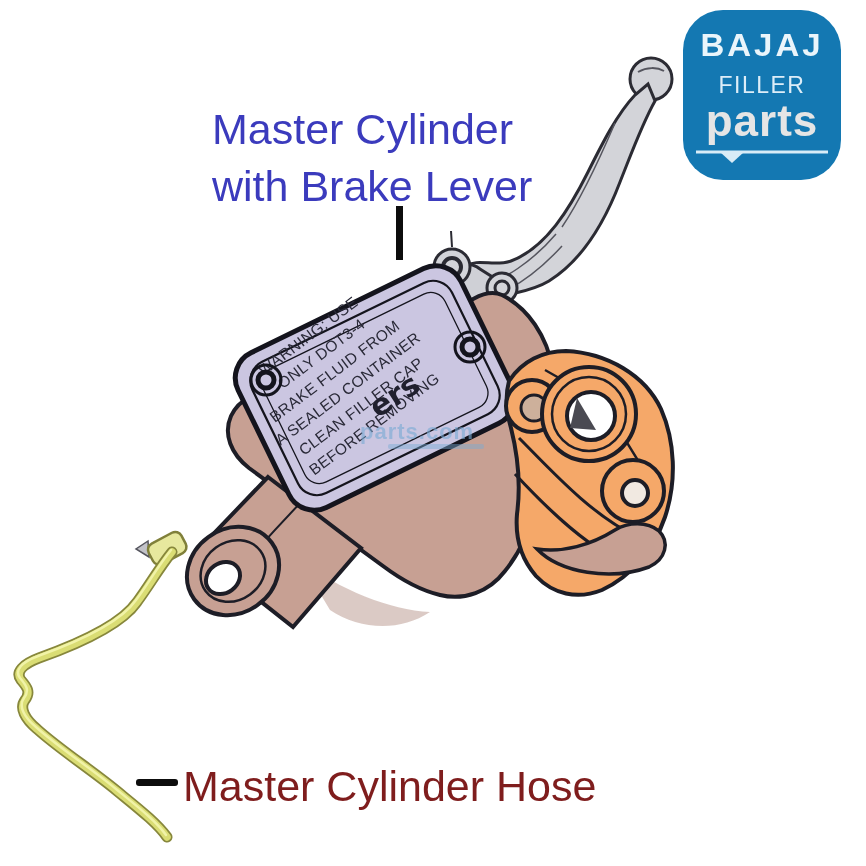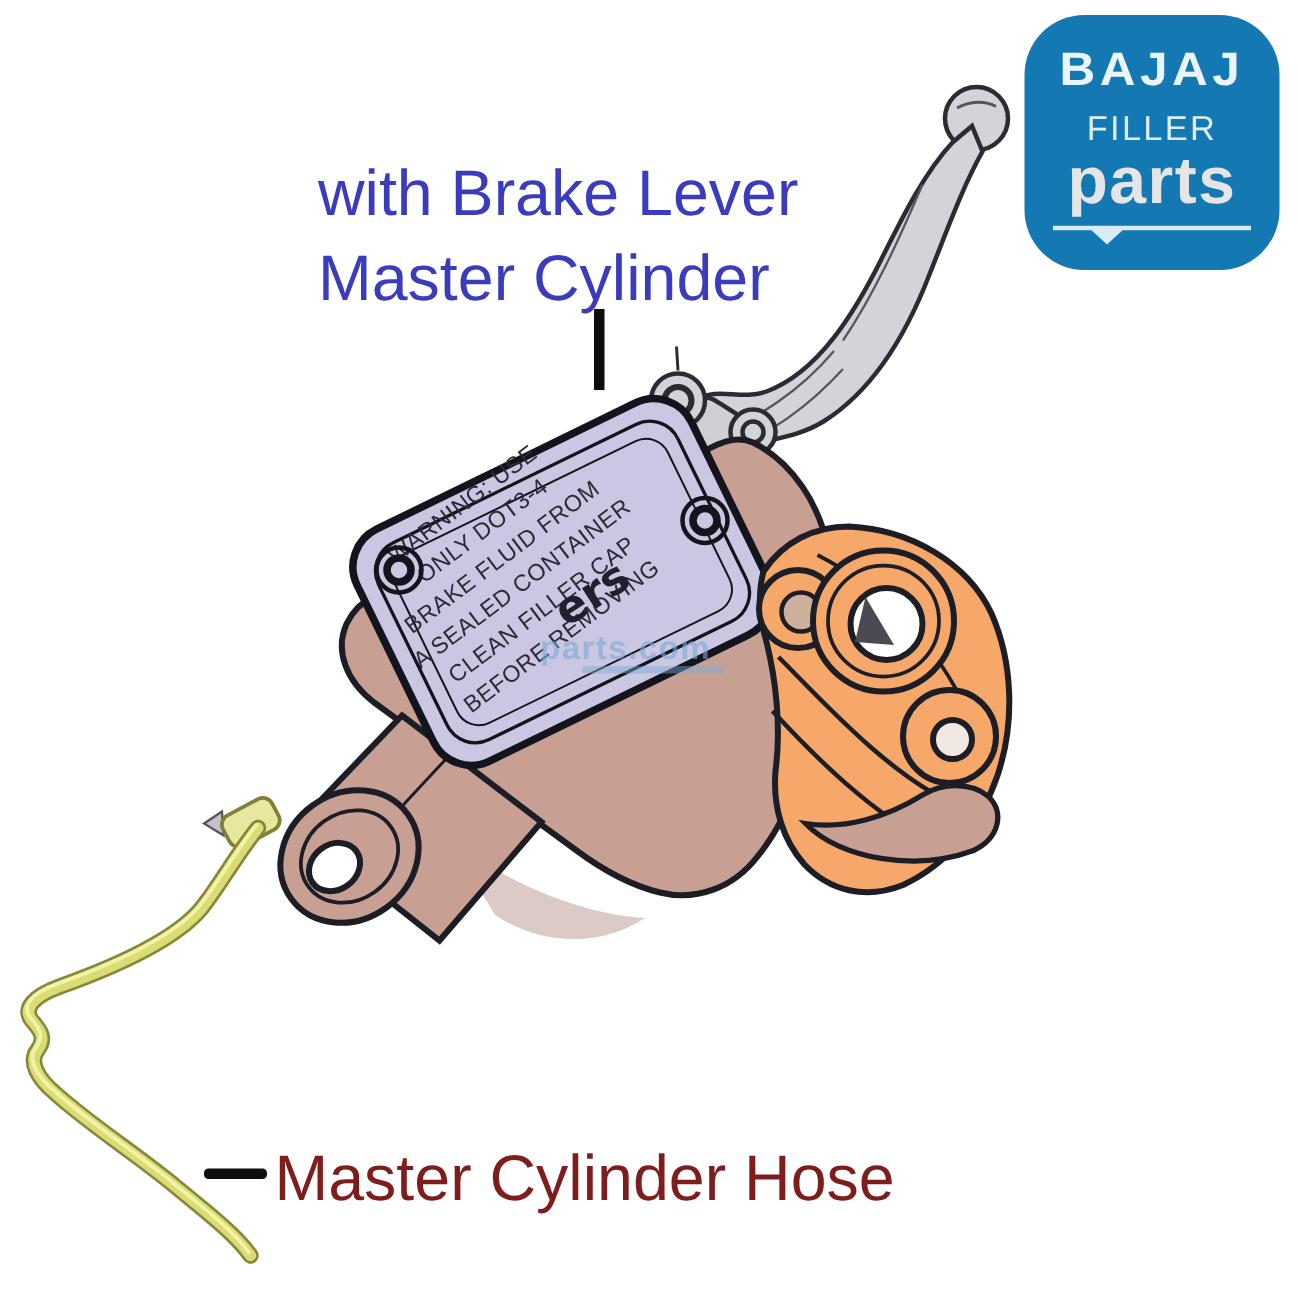--- a/index.html
+++ b/index.html
@@ -14,21 +14,21 @@
     font-size:43px;line-height:57px;color:#3B3BBD;white-space:nowrap;
   }
   .hose-label{
     position:absolute;left:183px;top:762px;
     font-size:43px;color:#7f1d1d;white-space:nowrap;
   }
   .pointer-v{position:absolute;left:396px;top:206px;width:7px;height:54px;background:#0d0d0d;}
   .pointer-h{position:absolute;left:136px;top:779px;width:42px;height:7px;background:#0d0d0d;border-radius:3px;}
   
   .badge{
-    position:absolute;left:683px;top:10px;width:170px;height:170px;
+    position:absolute;left:683px;top:10px;width:158px;height:170px;
     background:#1478B2;border-radius:40px;
     display:flex;flex-direction:column;align-items:center;justify-content:center;
     box-sizing:border-box;padding-top:2px;
   }
   .badge-brand{font-size:33px;font-weight:800;letter-spacing:3px;color:#EAF5FB;transform:scaleY(.95);}
   .badge-genuine{font-size:23px;font-weight:400;letter-spacing:1.5px;color:#DCEDF8;margin-top:7px;}
   .badge-parts{font-size:44px;font-weight:bold;letter-spacing:1px;color:#e5e5e5;margin-top:-3px;}
   .badge-underline{margin-top:2px;}
   
   .watermark{
@@ -139,22 +139,22 @@
       <path d="M172,552 C159,568 149,586 137,602 C119,628 67,648 39,658
                C23,664 15,672 21,680 C27,687 31,692 25,700 C19,708 25,719 37,729
                C59,749 93,771 117,791 C139,809 157,823 167,837" transform="translate(-1,-2)" fill="none" stroke="#F1F3A8" stroke-width="2.5" stroke-linecap="round"></path>
     </g>
   </svg>
 
   <div class="watermark">parts.com</div>
   <div class="watermark-subbar"></div>
 
   <div class="part-label">
+    <div>Master Cylinder</div>
     <div>with Brake Lever</div>
-    <div>Master Cylinder</div>
   </div>
   <div class="pointer-v"></div>
 
   <div class="hose-label">Master Cylinder Hose</div>
   <div class="pointer-h"></div>
 
   <div class="badge">
     <div class="badge-brand">BAJAJ</div>
     <div class="badge-genuine">FILLER</div>
     <div class="badge-parts">parts</div>

